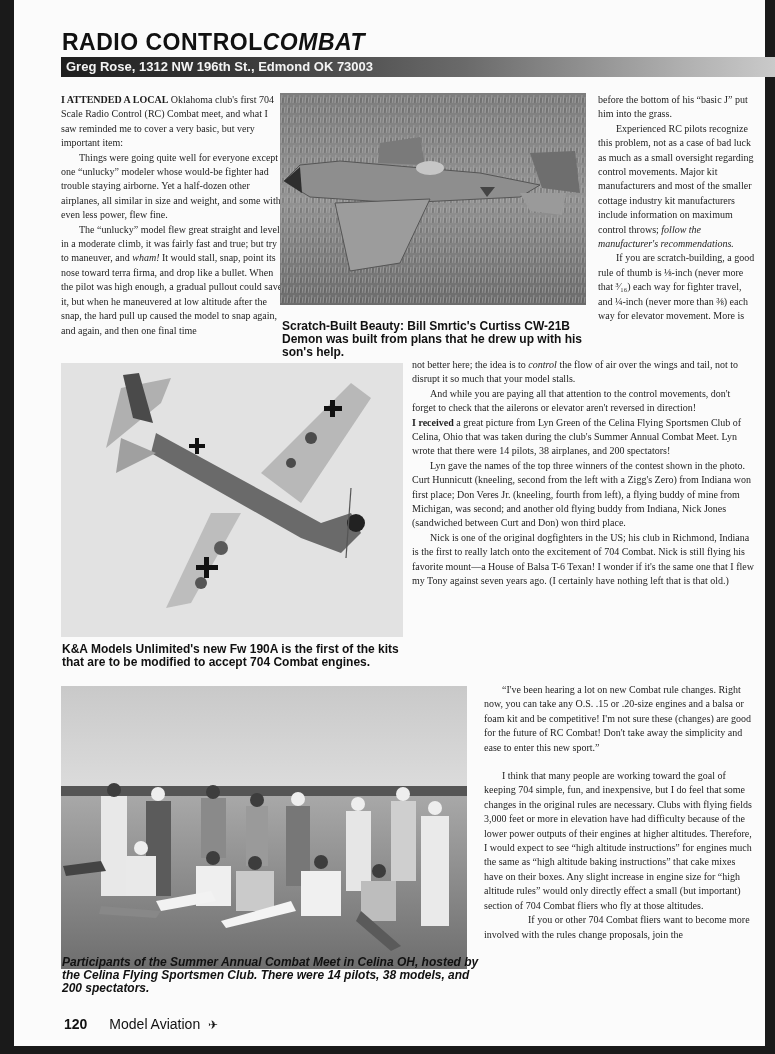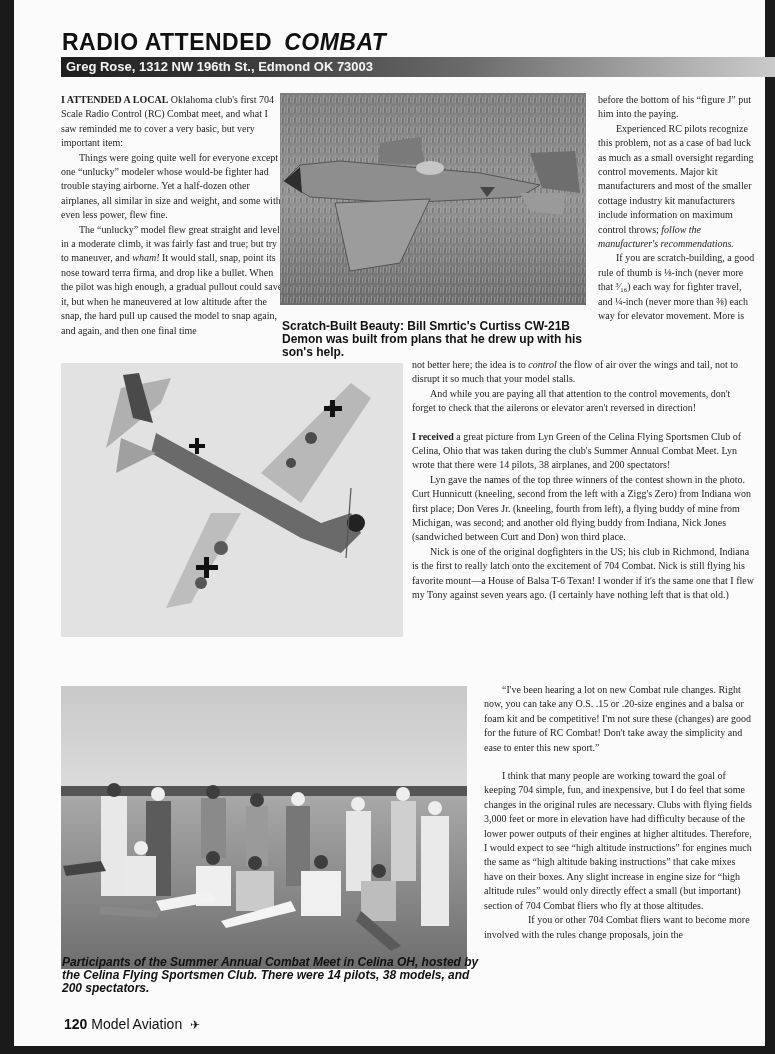--- a/index.html
+++ b/index.html
@@ -2,39 +2,39 @@
 <html><head>
 <meta charset="utf-8">
 <style>
   html, body { margin:0; padding:0; }
   body { width:775px; height:1054px; background:#1a1a1a; position:relative; overflow:hidden; }
   .page { position:absolute; left:14px; top:0; width:751px; height:1046px; background:#fbfbfb; }
   .serif { font-family:"Liberation Serif","DejaVu Serif",serif; font-size:10px; line-height:14.4px; color:#1d1d1d; }
   .sans { font-family:"Liberation Sans","DejaVu Sans",sans-serif; }
   .abs { position:absolute; }
   .title { left:48px; top:29px; font-size:23px; font-weight:bold; letter-spacing:0.5px; color:#111; white-space:nowrap; }
-  .title i { margin-left:12px; }
+  .title i { }
   .byline { left:47px; top:57px; width:733px; height:20px;
     background:linear-gradient(90deg,#1e1e1e 0%,#3a3a3a 25%,#6a6a6a 55%,#b0b0b0 85%,#cfcfcf 100%);
     color:#f4f4f4; font-size:13px; font-weight:bold; line-height:20px; padding-left:5px; box-sizing:border-box; white-space:nowrap; }
   p { margin:0; }
   .ind { text-indent:18px; }
   .cap { font-family:"Liberation Sans","DejaVu Sans",sans-serif; font-size:12px; font-weight:bold; line-height:13px; color:#111; }
   .photo { position:absolute; overflow:hidden; }
   .photo svg { display:block; width:100%; height:100%; }
   .footer { left:50px; top:1016px; font-size:14px; color:#111; white-space:nowrap; }
-  .footer b { margin-right:4px; }
+  .footer b { margin-right:22px; }
 </style>
 </head>
 <body>
 
 <div class="page">
 
   <div class="abs sans title">
-    <span>RADIO ATTENDED</span><i>COMBAT</i>
+    <span>RADIO CONTROL</span><i>COMBAT</i>
   </div>
   <div class="abs sans byline">Greg Rose, 1312 NW 196th St., Edmond OK 73003</div>
 
   <div class="abs serif" style="left:47px;top:93px;width:222px;">
     <p><b>I ATTENDED A LOCAL</b><span> Oklahoma club's first 704 Scale Radio Control (RC) Combat meet, and what I saw reminded me to cover a very basic, but very important item:</span></p>
     <p class="ind">Things were going quite well for everyone except one “unlucky” modeler whose would-be fighter had trouble staying airborne. Yet a half-dozen other airplanes, all similar in size and weight, and some with even less power, flew fine.</p>
     <p class="ind"><span>The “unlucky” model flew great straight and level; in a moderate climb, it was fairly fast and true; but try to maneuver, and </span><i>wham!</i><span> It would stall, snap, point its nose toward terra firma, and drop like a bullet. When the pilot was high enough, a gradual pullout could save it, but when he maneuvered at low altitude after the snap, the hard pull up caused the model to snap again, and again, and then one final time</span></p>
   </div>
 
   <div class="photo" style="left:266px;top:93px;width:306px;height:212px;">
@@ -61,21 +61,21 @@
         <path d="M250 60 L295 58 L300 100 L262 95 Z" fill="#6e6e6e"></path>
         <path d="M240 100 L286 100 L282 122 L250 118 Z" fill="#9a9a9a"></path>
         <path d="M200 94 L215 94 L207 104 Z" fill="#444"></path>
         <ellipse cx="150" cy="75" rx="14" ry="7" fill="#c6c6c6"></ellipse>
       </g>
     </svg>
   </div>
   <div class="abs cap" style="left:268px;top:320px;width:310px;">Scratch-Built Beauty: Bill Smrtic's Curtiss CW-21B Demon was built from plans that he drew up with his son's help.</div>
 
   <div class="abs serif" style="left:584px;top:93px;width:158px;">
-    <p>before the bottom of his “figure J” put him into the paying.</p>
+    <p>before the bottom of his “basic J” put him into the grass.</p>
     <p class="ind"><span>Experienced RC pilots recognize this problem, not as a case of bad luck as much as a small oversight regarding control movements. Major kit manufacturers and most of the smaller cottage industry kit manufacturers include information on maximum control throws; </span><i>follow the manufacturer's recommendations.</i></p>
     <p class="ind">If you are scratch-building, a good rule of thumb is ⅛-inch (never more that ³⁄₁₆) each way for fighter travel, and ¼-inch (never more than ⅜) each way for elevator movement. More is</p>
   </div>
 
   <div class="photo" style="left:47px;top:363px;width:342px;height:274px;">
     <svg viewBox="0 0 342 274" preserveAspectRatio="none">
       <rect width="342" height="274" fill="#e2e2e2"></rect>
       <g>
         <path d="M95 70 L260 160 L290 150 L300 170 L280 190 L240 175 L90 90 Z" fill="#6a6a6a"></path>
         <path d="M200 110 L290 20 L310 35 L240 140 Z" fill="#b8b8b8"></path>
@@ -97,25 +97,26 @@
             <rect x="135" y="202" width="22" height="5"></rect>
             <rect x="143" y="194" width="5" height="21"></rect>
           </g>
         <g fill="#111">
             <rect x="128" y="81" width="16" height="4"></rect>
             <rect x="134" y="75" width="4" height="16"></rect>
           </g>
       </g>
     </svg>
   </div>
+  <div class="abs cap" style="left:48px;top:643px;width:350px;">K&amp;A Models Unlimited's new Fw 190A is the first of the kits that are to be modified to accept 704 Combat engines.</div>
 
   <div class="abs serif" style="left:398px;top:358px;width:344px;">
     <p><span>not better here; the idea is to </span><i>control</i><span> the flow of air over the wings and tail, not to disrupt it so much that your model stalls.</span></p>
     <p class="ind">And while you are paying all that attention to the control movements, don't forget to check that the ailerons or elevator aren't reversed in direction!</p>
-    <p style="margin-top:14px;"><b>I received</b><span> a great picture from Lyn Green of the Celina Flying Sportsmen Club of Celina, Ohio that was taken during the club's Summer Annual Combat Meet. Lyn wrote that there were 14 pilots, 38 airplanes, and 200 spectators!</span></p>
+    <p style=""><b>I received</b><span> a great picture from Lyn Green of the Celina Flying Sportsmen Club of Celina, Ohio that was taken during the club's Summer Annual Combat Meet. Lyn wrote that there were 14 pilots, 38 airplanes, and 200 spectators!</span></p>
     <p class="ind">Lyn gave the names of the top three winners of the contest shown in the photo. Curt Hunnicutt (kneeling, second from the left with a Zigg's Zero) from Indiana won first place; Don Veres Jr. (kneeling, fourth from left), a flying buddy of mine from Michigan, was second; and another old flying buddy from Indiana, Nick Jones (sandwiched between Curt and Don) won third place.</p>
     <p class="ind">Nick is one of the original dogfighters in the US; his club in Richmond, Indiana is the first to really latch onto the excitement of 704 Combat. Nick is still flying his favorite mount—a House of Balsa T-6 Texan! I wonder if it's the same one that I flew my Tony against seven years ago. (I certainly have nothing left that is that old.)</p>
   </div>
 
   <div class="photo" style="left:47px;top:686px;width:406px;height:283px;">
     <svg viewBox="0 0 406 283" preserveAspectRatio="none">
       <defs>
         <linearGradient id="sky" x1="0" y1="0" x2="0" y2="1">
           <stop offset="0" stop-color="#c9c9c9"></stop>
             <stop offset="1" stop-color="#dcdcdc"></stop>

